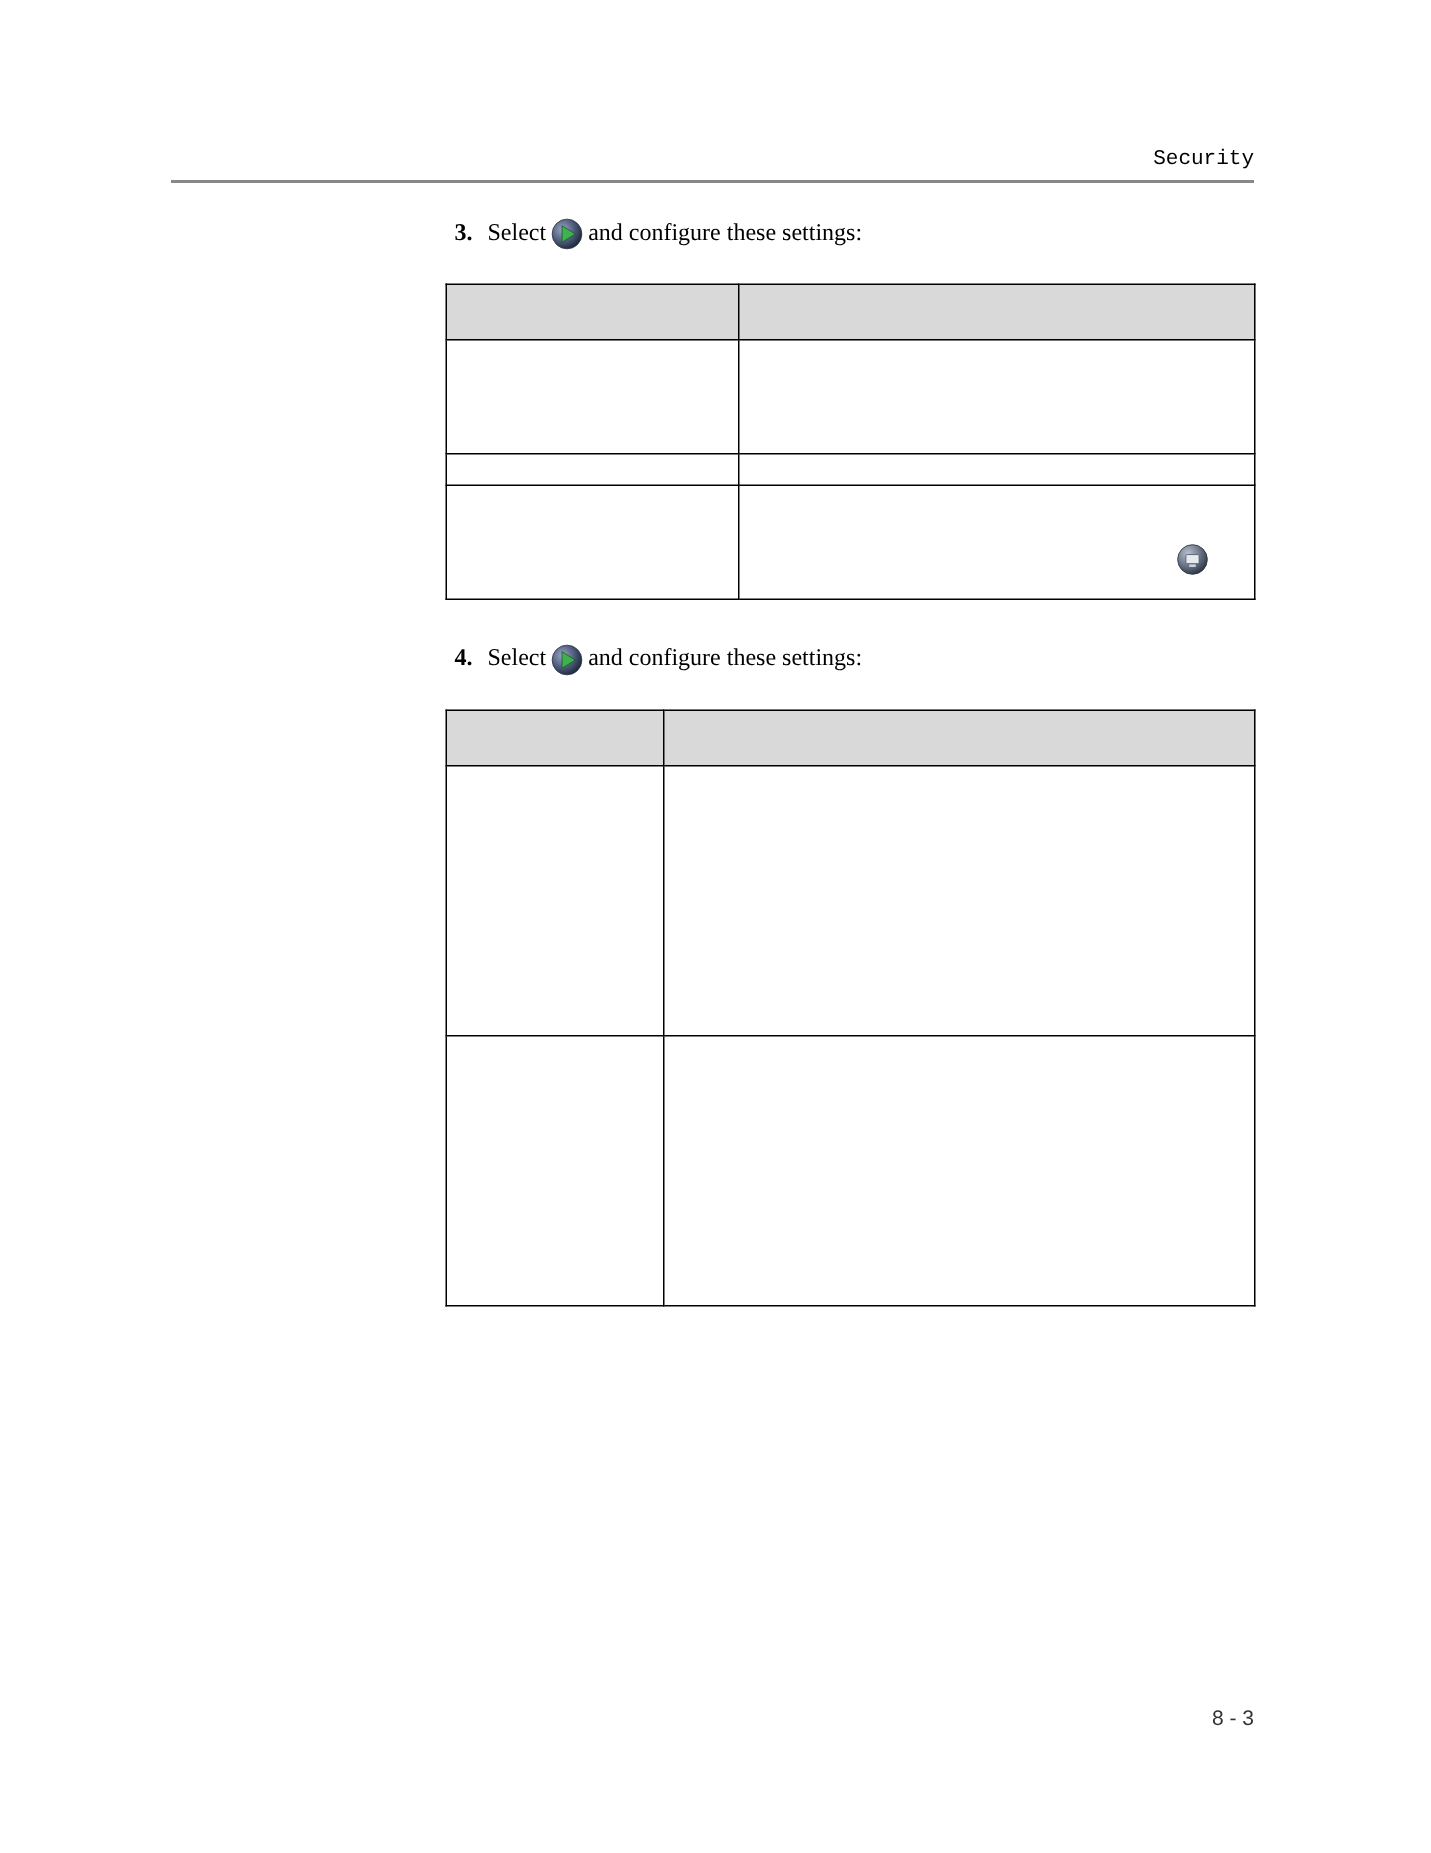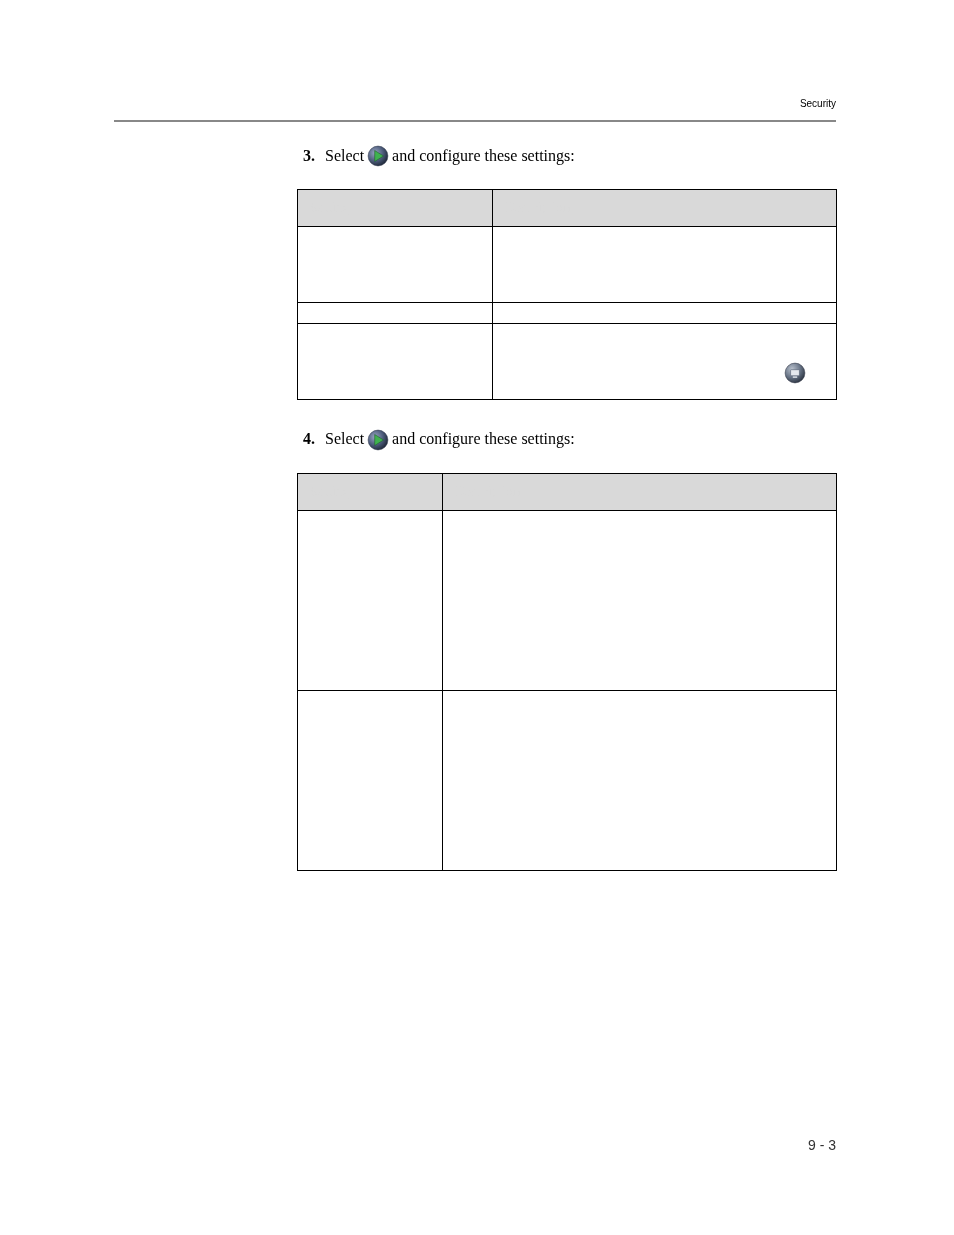--- a/index.html
+++ b/index.html
@@ -1,18 +1,18 @@
 <!DOCTYPE html>
 <html><head>
 <meta charset="utf-8">
 <style>
   * { box-sizing: border-box; margin: 0; padding: 0; }
   html, body { width: 954px; height: 1235px; background: #ffffff; font-family: Georgia, 'Times New Roman', serif; color: #000; }
   .page { position: relative; width: 954px; height: 1235px; }
-  .header-label { position: absolute; top: 98px; right: 118px; font-family: Liberation Sans, sans-serif; font-size: 10px; }
+  .header-label { position: absolute; top: 98px; right: 118px; font-family: Liberation Mono, monospace; font-size: 14px; }
   .header-rule { position: absolute; top: 120px; left: 114px; width: 722px; height: 2px; background: #888; }
   .content { position: absolute; top: 145px; left: 297px; width: 540px; }
   .step { margin-bottom: 18px; }
   .step-line { display: flex; align-items: center; font-size: 16px; line-height: 1.4; }
   .step-num { font-weight: bold; margin-right: 10px; min-width: 18px; text-align: right; }
   .arrow-icon { width: 22px; height: 22px; margin: 0 3px; }
   .near-icon { width: 22px; height: 22px; vertical-align: middle; margin: 0 2px; }
   table.settings { border-collapse: collapse; width: 100%; margin-top: 22px; margin-bottom: 28px; font-size: 14px; }
   table.settings th, table.settings td { border: 1px solid #000; padding: 10px 12px; text-align: left; vertical-align: top; }
   table.settings th { background: #d9d9d9; font-weight: normal; color: #d9d9d9; }
@@ -131,14 +131,14 @@
           <tr class="row-h4">
             <td> </td>
             <td> </td>
           </tr>
         </tbody>
       </table>
     </div>
 
   </div>
 
-  <div class="page-num">9 - 3</div>
+  <div class="page-num">8 - 3</div>
 </div>
 
 </body></html>

